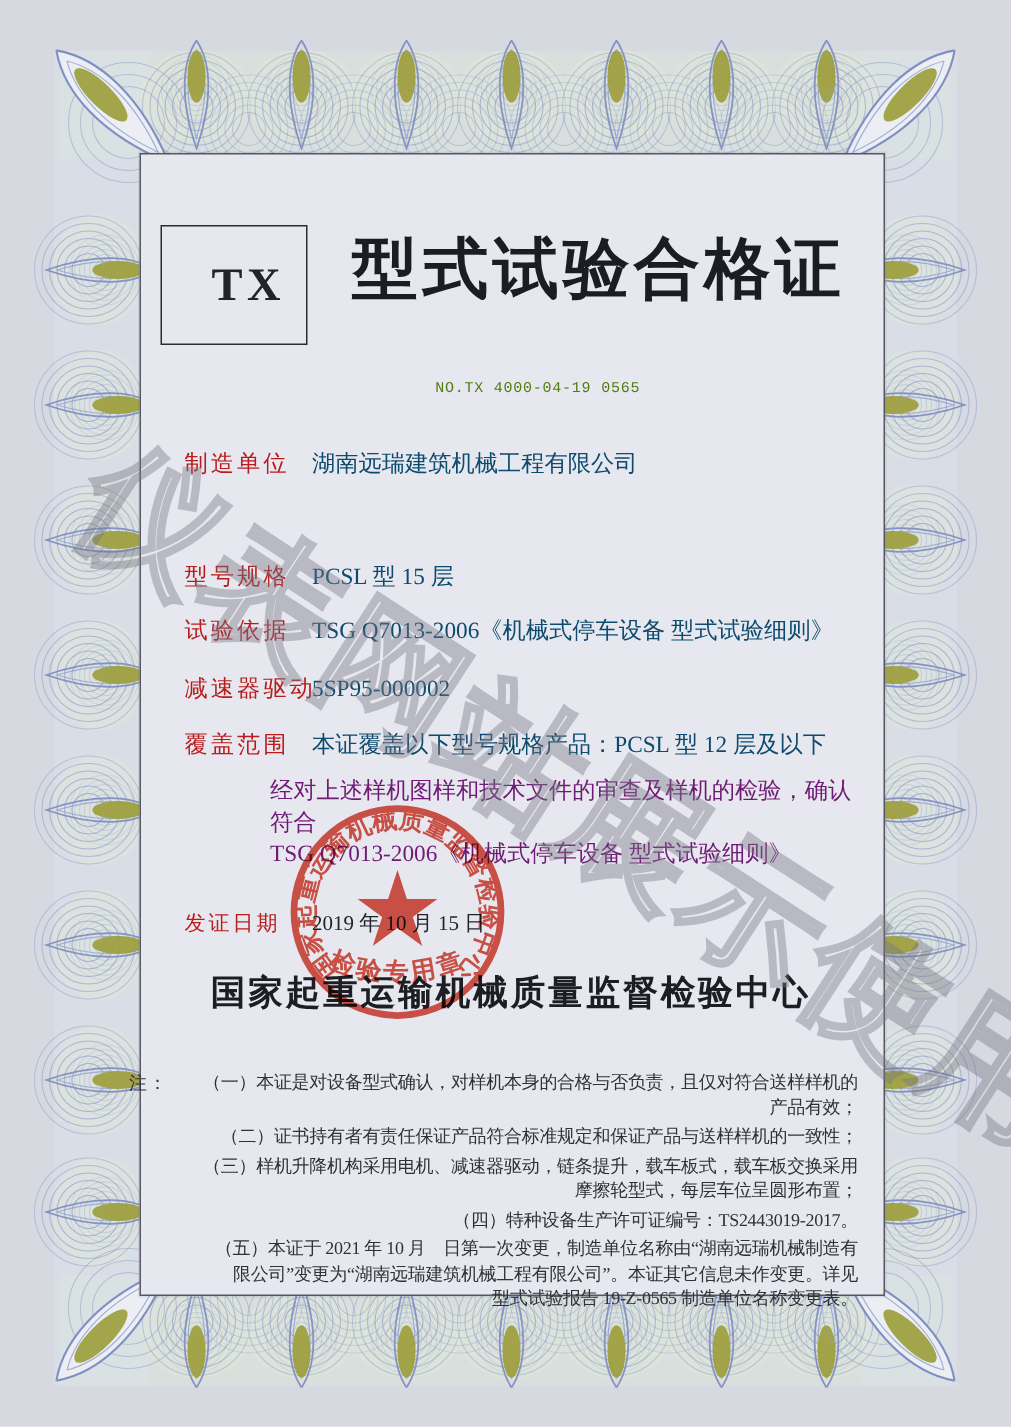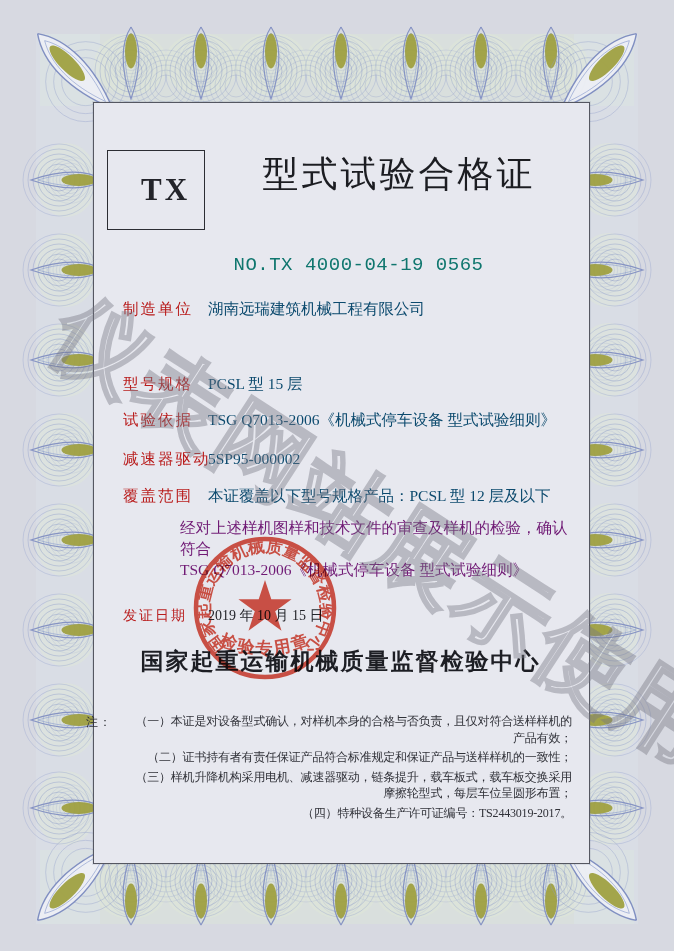--- a/index.html
+++ b/index.html
@@ -25,25 +25,25 @@
   
   .tx-box{
     position:absolute;left:14px;top:48px;width:96px;height:78px;
     border:1.5px solid #2c2d33;
     display:flex;align-items:center;justify-content:center;
   }
   .tx-box span{font-size:31px;font-weight:bold;letter-spacing:3px;padding-left:3px;margin-left:16px;}
   
   .title-block{position:absolute;left:120px;right:6px;top:42px;text-align:center;}
   .title-small{font-size:23px;letter-spacing:14px;padding-left:14px;color:#2a2b31;}
-  .title-main{font-size:36px;font-weight:normal;letter-spacing:3px;padding-left:3px;margin-top:6px;color:#1c1d22;}
+  .title-main{font-size:44px;font-weight:bold;letter-spacing:3px;padding-left:3px;margin-top:6px;color:#1c1d22;}
   .cert-no{
     position:absolute;left:0;right:0;top:152px;text-align:center;padding-left:36px;
     font-family:"Liberation Mono","DejaVu Sans Mono",monospace;
-    font-size:19px;letter-spacing:.5px;color:#0f766e;
+    font-size:10px;letter-spacing:.5px;color:#4d7c0f;
   }
   
   .field{position:absolute;left:30px;right:14px;font-size:15.5px;white-space:nowrap;}
   .flabel{display:inline-block;width:85px;letter-spacing:2px;color:#b91c1c;}
   .fvalue{color:#0c4a6e;}
   
   .conclusion{position:absolute;left:87px;right:12px;top:415px;font-size:15.5px;line-height:21px;color:#701a75;}
   
   .date-row{position:absolute;left:30px;top:505px;font-size:14px;white-space:nowrap;}
   
@@ -206,20 +206,21 @@
 
     <div class="issuer">国家起重运输机械质量监督检验中心</div>
 
     <div class="notes">
       <span class="notes-label">注：</span>
       <div class="note-list">
         <div class="note">（一）本证是对设备型式确认，对样机本身的合格与否负责，且仅对符合送样样机的产品有效；</div>
         <div class="note">（二）证书持有者有责任保证产品符合标准规定和保证产品与送样样机的一致性；</div>
         <div class="note">（三）样机升降机构采用电机、减速器驱动，链条提升，载车板式，载车板交换采用摩擦轮型式，每层车位呈圆形布置；</div>
         <div class="note">（四）特种设备生产许可证编号：TS2443019-2017。</div>
+        <div class="note">（五）本证于 2021 年 10 月　日第一次变更，制造单位名称由“湖南远瑞机械制造有限公司”变更为“湖南远瑞建筑机械工程有限公司”。本证其它信息未作变更。详见型式试验报告 19-Z-0565 制造单位名称变更表。</div>
       </div>
     </div>
   </div>
 
   <div class="watermark">仪表网站展示使用</div>
 
   <svg class="stamp" width="150" height="150" viewBox="-75 -75 150 150" aria-hidden="true">
     <circle r="69" fill="none" stroke="#d9402f" stroke-width="4.5"></circle>
     <path id="ringPath" d="M -39.6,39.6 A 56 56 0 1 1 39.6,39.6" fill="none"></path>
     <path id="bottomPath" d="M -52,34 Q 0,58 52,34" fill="none"></path>

